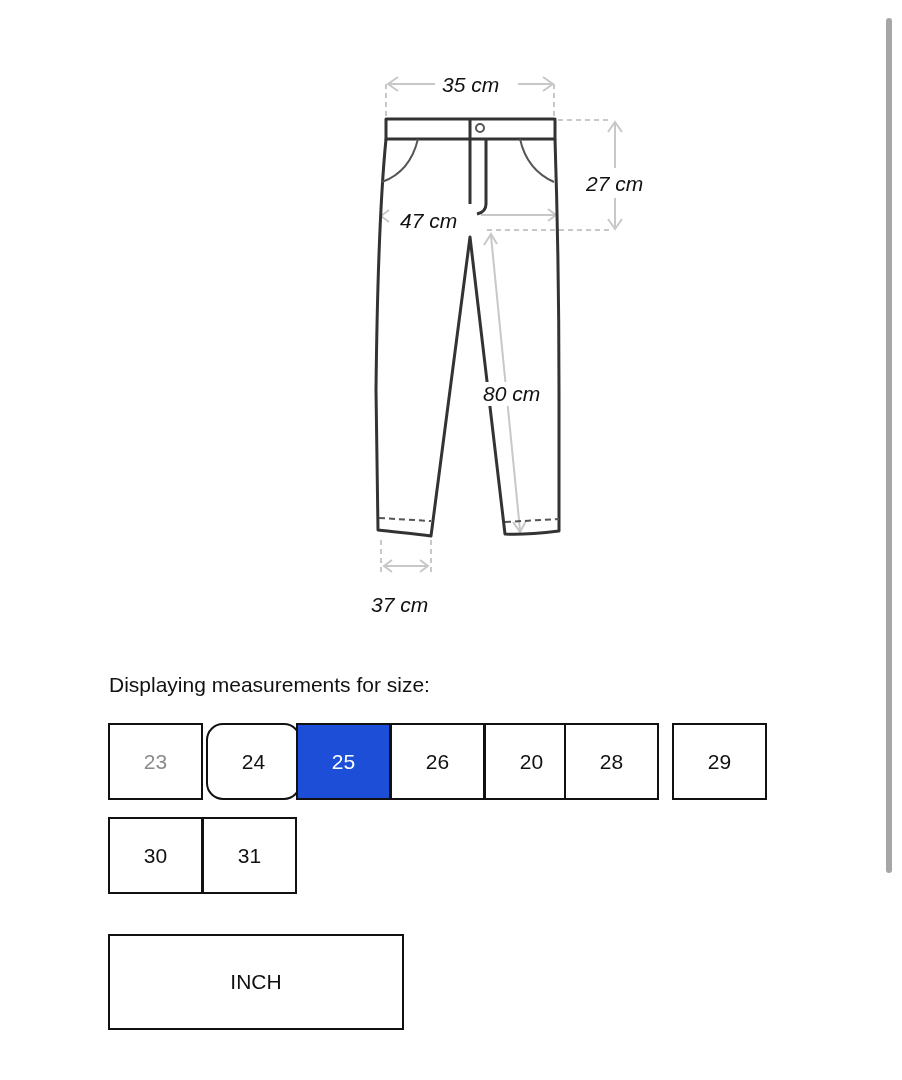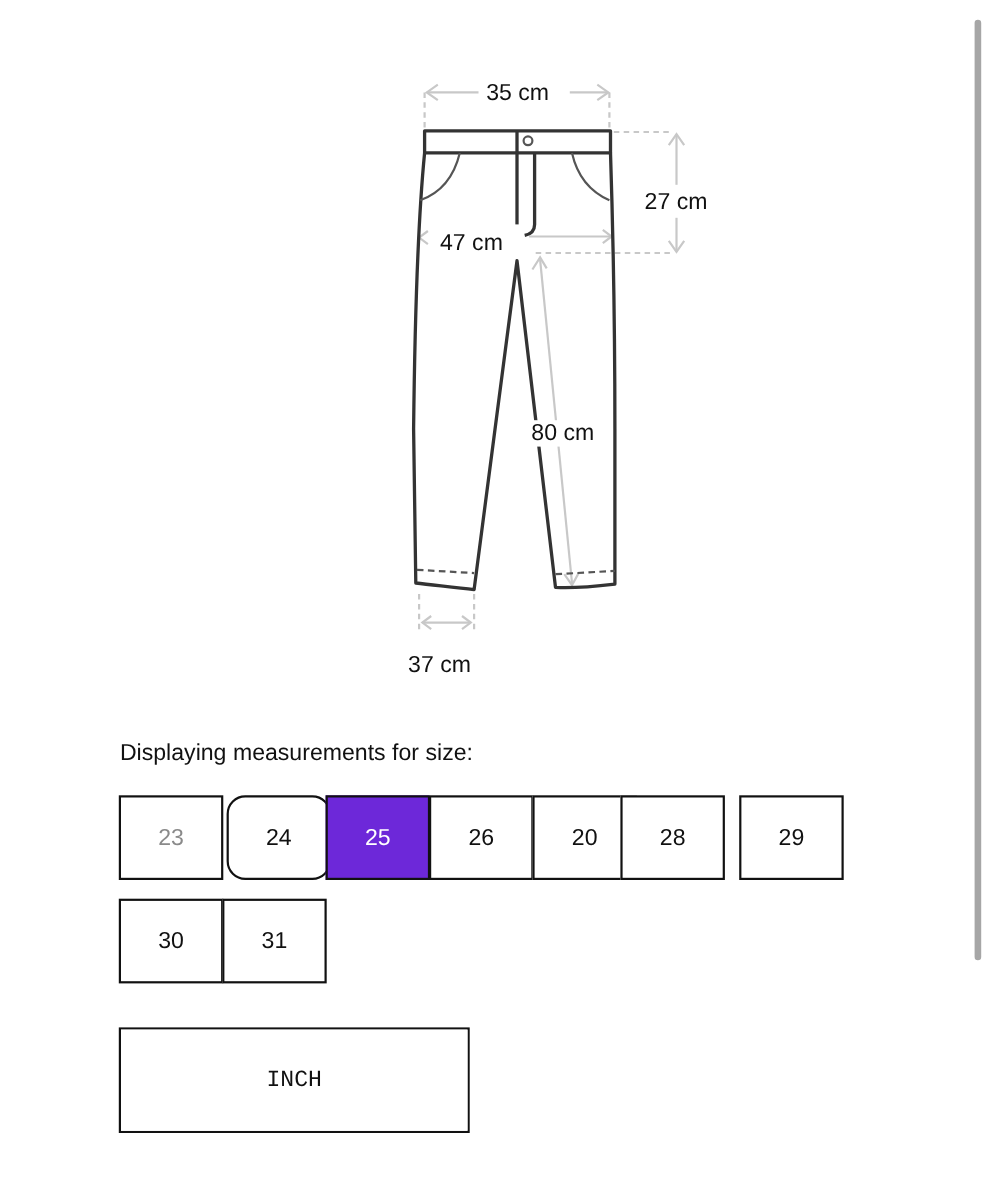--- a/index.html
+++ b/index.html
@@ -1,26 +1,26 @@
 <!DOCTYPE html>
 <html><head>
   <meta charset="utf-8">
   <style>
     * { box-sizing: border-box; margin: 0; padding: 0; }
     html, body { width: 902px; height: 1080px; background: #ffffff; overflow: hidden; }
     body { position: relative; font-family: "Liberation Sans", "DejaVu Sans", sans-serif; color: #111; }
-    .diagram { position: absolute; left: 0; top: 0; width: 902px; height: 640px; }
+    .diagram { position: absolute; left: 0; top: 0; width: 902px; height: 640px; font-style: italic; }
     .diagram svg { position: absolute; left: 0; top: 0; }
     .dim-label { position: absolute; font-size: 21px; color: #111; background: #fff; line-height: 24px; white-space: nowrap; }
     .heading { position: absolute; left: 109px; top: 673px; font-size: 21px; color: #111; }
     .size-grid { position: absolute; left: 108px; top: 723px; width: 660px; }
     .size-cell { position: absolute; width: 95px; height: 77px; border: 2px solid #111; display: flex; align-items: center; justify-content: center; font-size: 21px; color: #111; background: #fff; cursor: pointer; }
     .size-cell.disabled { color: #8a8a8a; }
-    .size-cell.selected { background: #6d28d9; color: #fff; }
-    .unit-toggle { position: absolute; left: 108px; top: 934px; width: 319px; height: 96px; border: 2px solid #111; display: flex; font-family: Liberation Mono, monospace; }
+    .size-cell.selected { background: #1d4ed8; color: #fff; }
+    .unit-toggle { position: absolute; left: 108px; top: 934px; width: 296px; height: 96px; border: 2px solid #111; display: flex; }
     .unit-btn { flex: 1; display: flex; align-items: center; justify-content: center; font-size: 21px; cursor: pointer; background: #fff; color: #111; }
     .unit-btn.active { background: #000; color: #fff; }
     .scrollbar { position: absolute; left: 886px; top: 18px; width: 6px; height: 855px; background: #a6a6a6; border-radius: 3px; }
   </style>
 </head>
 <body>
 
 <div class="diagram">
   <svg width="902" height="640" viewBox="0 0 902 640">
 

